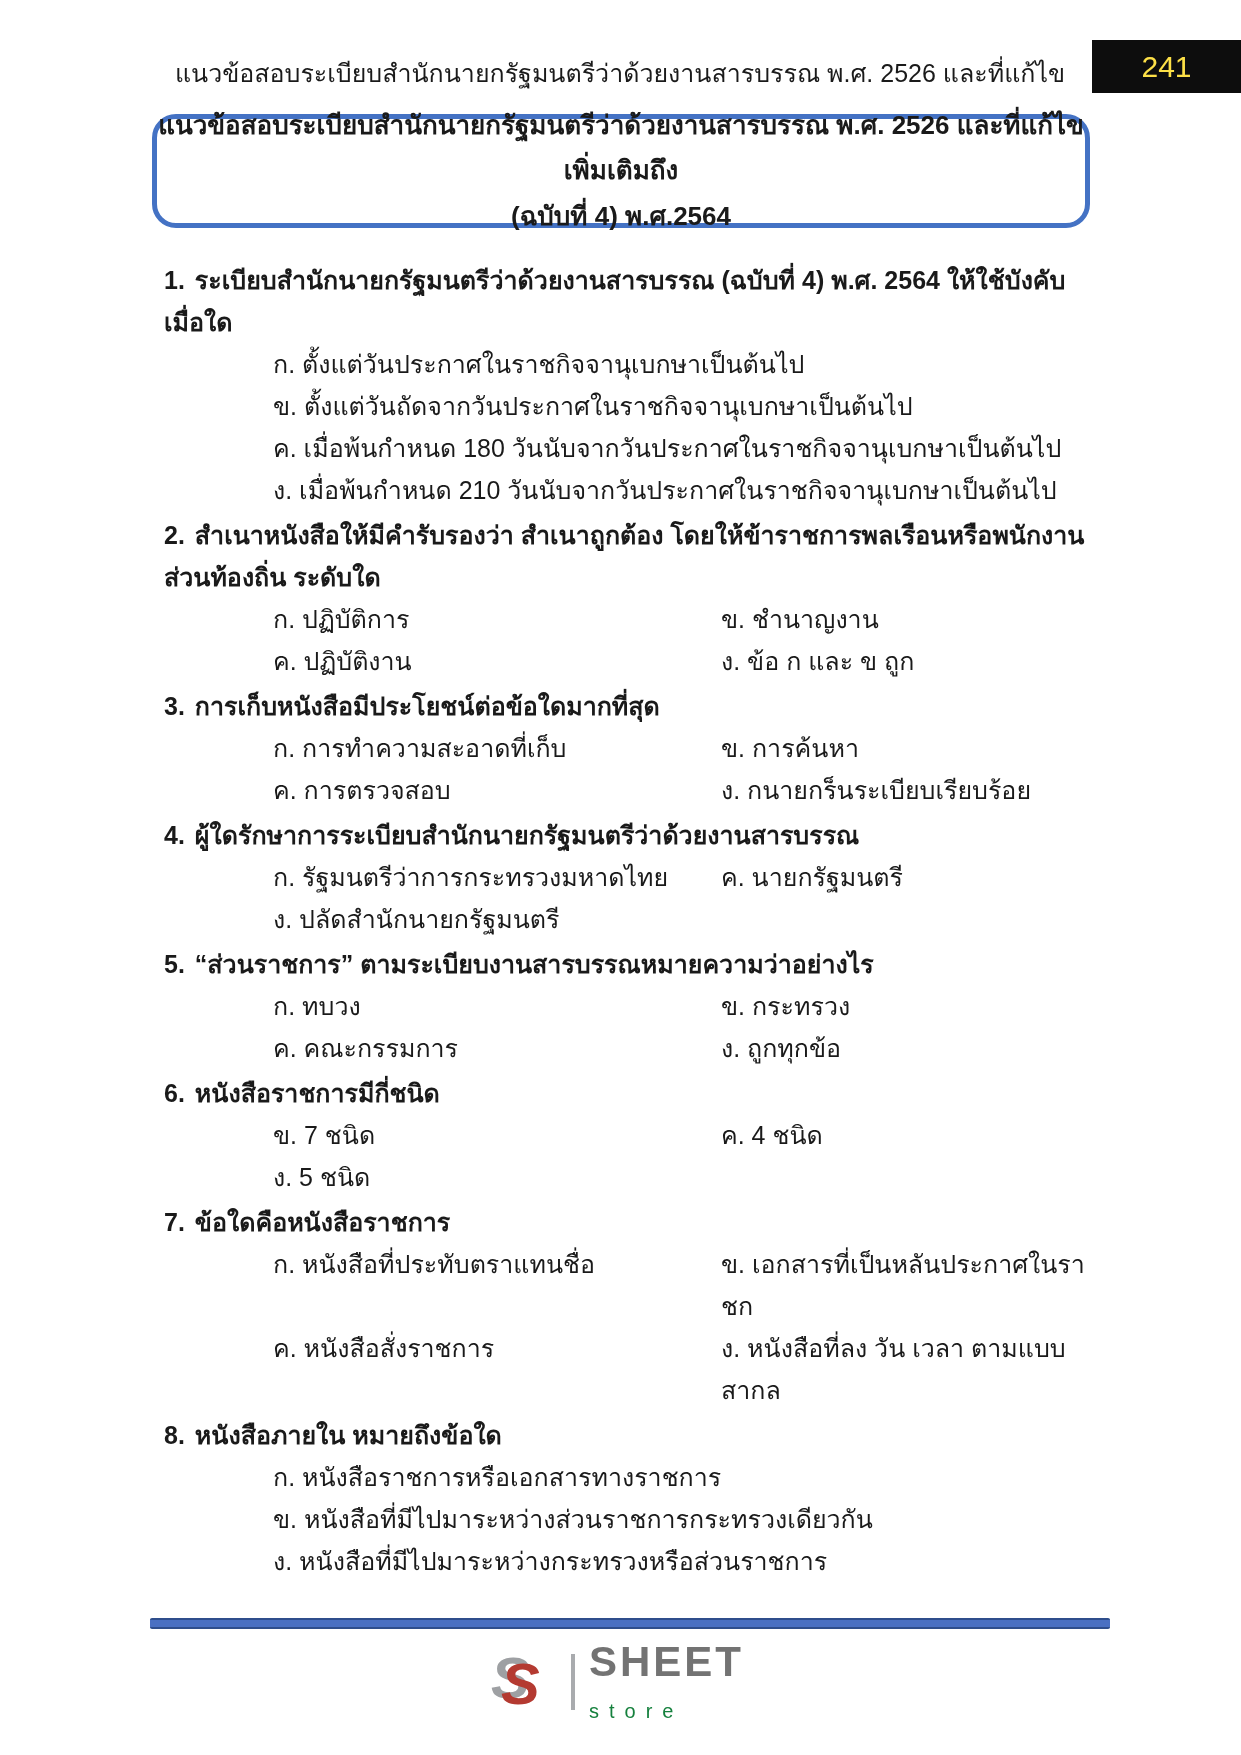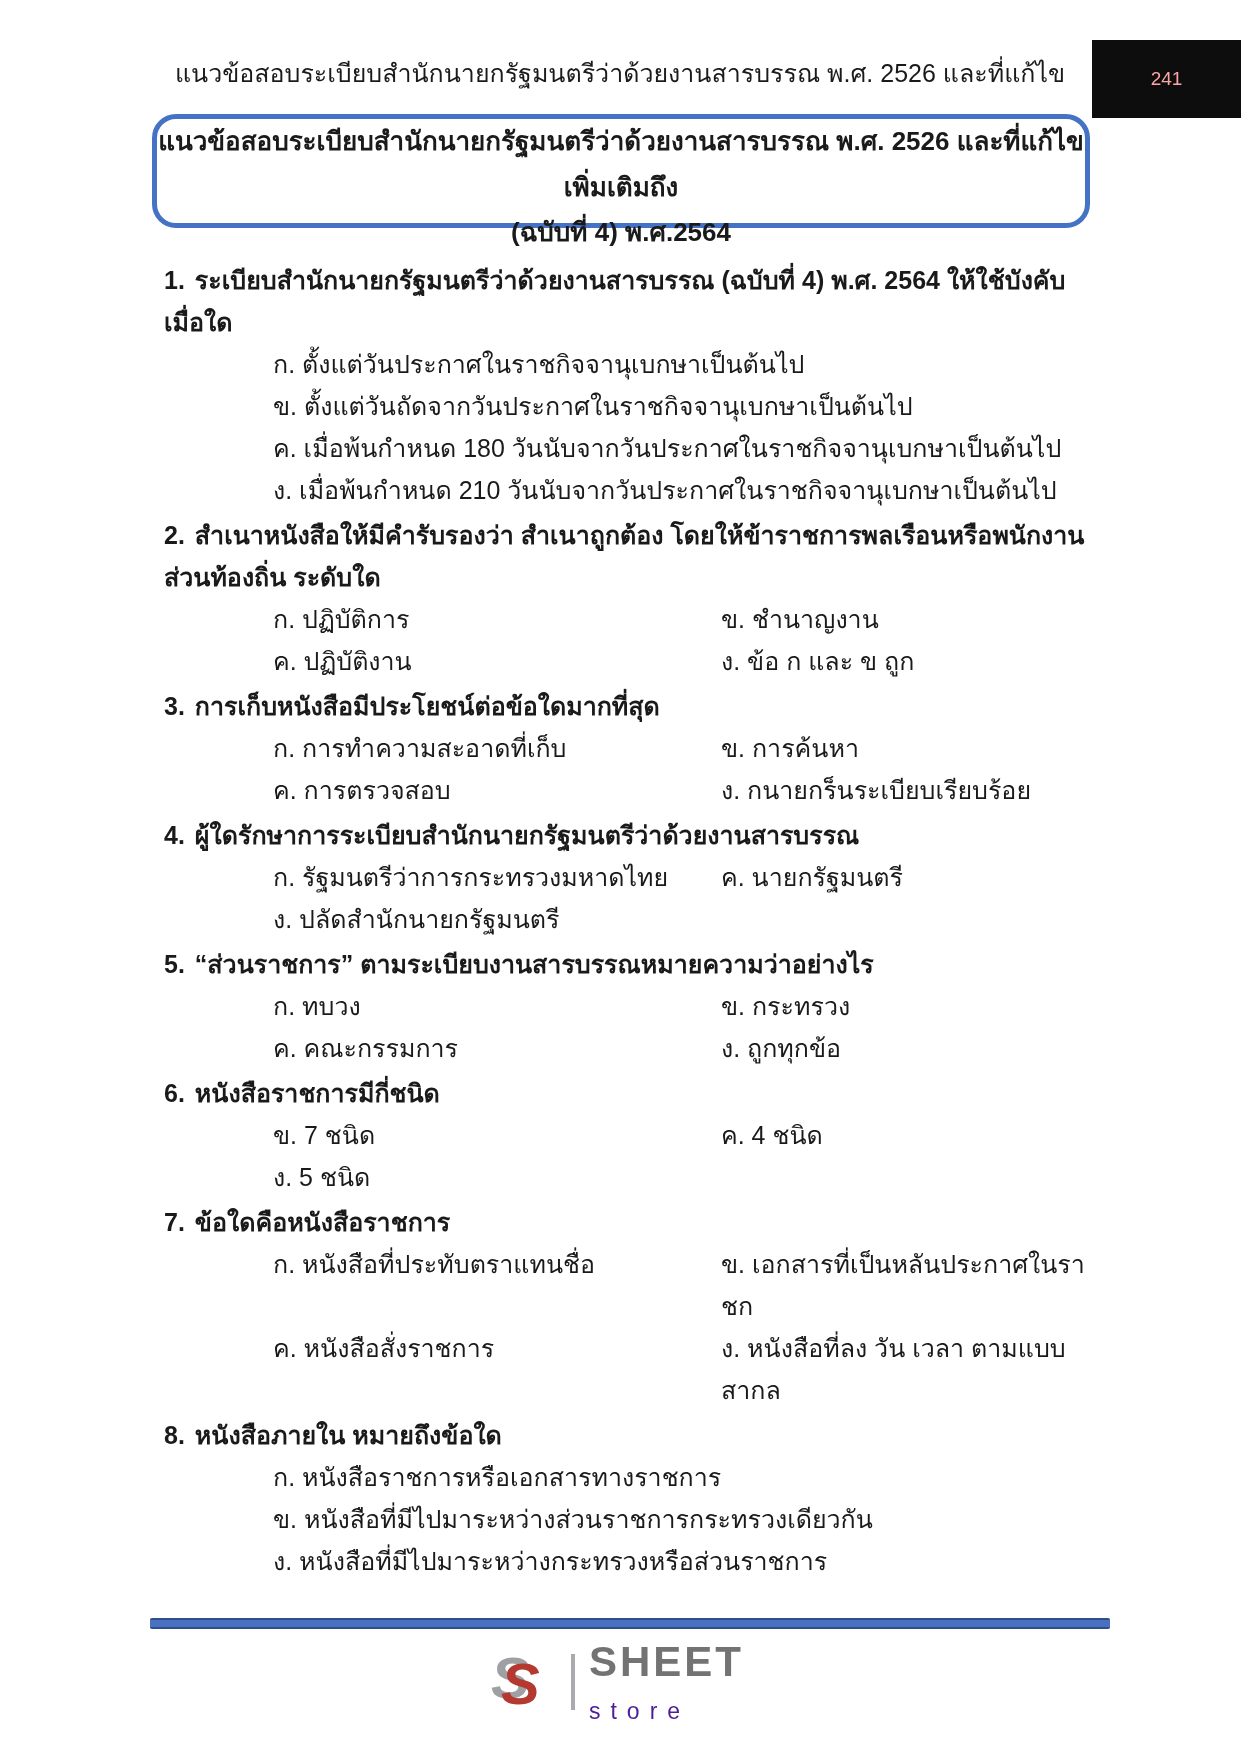--- a/index.html
+++ b/index.html
@@ -12,33 +12,33 @@
     overflow:hidden;
   }
 
   
   .header-title {
     position:absolute; top:57px; left:150px; width:940px;
     text-align:center; font-size:25px; line-height:1.3; color:#1a1a1a;
     white-space:nowrap;
   }
   .page-num-box {
-    position:absolute; top:40px; left:1092px; width:149px; height:78px;
-    background:#0d0d0d; color:#fca5a5;
+    position:absolute; top:40px; left:1092px; width:149px; height:53px;
+    background:#0d0d0d; color:#fde047;
     display:flex; align-items:center; justify-content:center;
-    font-size:19px;
+    font-size:30px;
   }
 
   
   .title-box {
     position:absolute; top:114px; left:152px; width:938px; height:114px;
     box-sizing:border-box;
     border:5px solid #4472C4; border-radius:24px;
     background:#ffffff;
-    display:flex; flex-direction:column; align-items:center; justify-content:flex-start;
+    display:flex; flex-direction:column; align-items:center; justify-content:center;
     text-align:center; font-weight:bold; font-size:26px; line-height:1.75;
   }
 
   
   .questions {
     position:absolute; top:256px; left:150px; width:950px;
     font-size:25px;
   }
   .question { margin-top:3px; }
   .q-head {
@@ -78,21 +78,21 @@
   }
   .logo-divider {
     width:4px; height:56px; background:#A9ABAE;
   }
   .wordmark { display:flex; flex-direction:column; justify-content:center; }
   .wordmark .brand {
     font-size:42px; font-weight:800; color:#737373;
     letter-spacing:3px; line-height:40px;
   }
   .wordmark .sub {
-    font-size:23px; color:#4c1d95; letter-spacing:10px; line-height:20px;
+    font-size:20px; color:#15803d; letter-spacing:10px; line-height:20px;
     margin-top:19px;
   }
 </style>
 </head>
 <body>
 
 <div class="page">
 
   <div class="header-title">แนวข้อสอบระเบียบสำนักนายกรัฐมนตรีว่าด้วยงานสารบรรณ พ.ศ. 2526 และที่แก้ไข</div>
 

